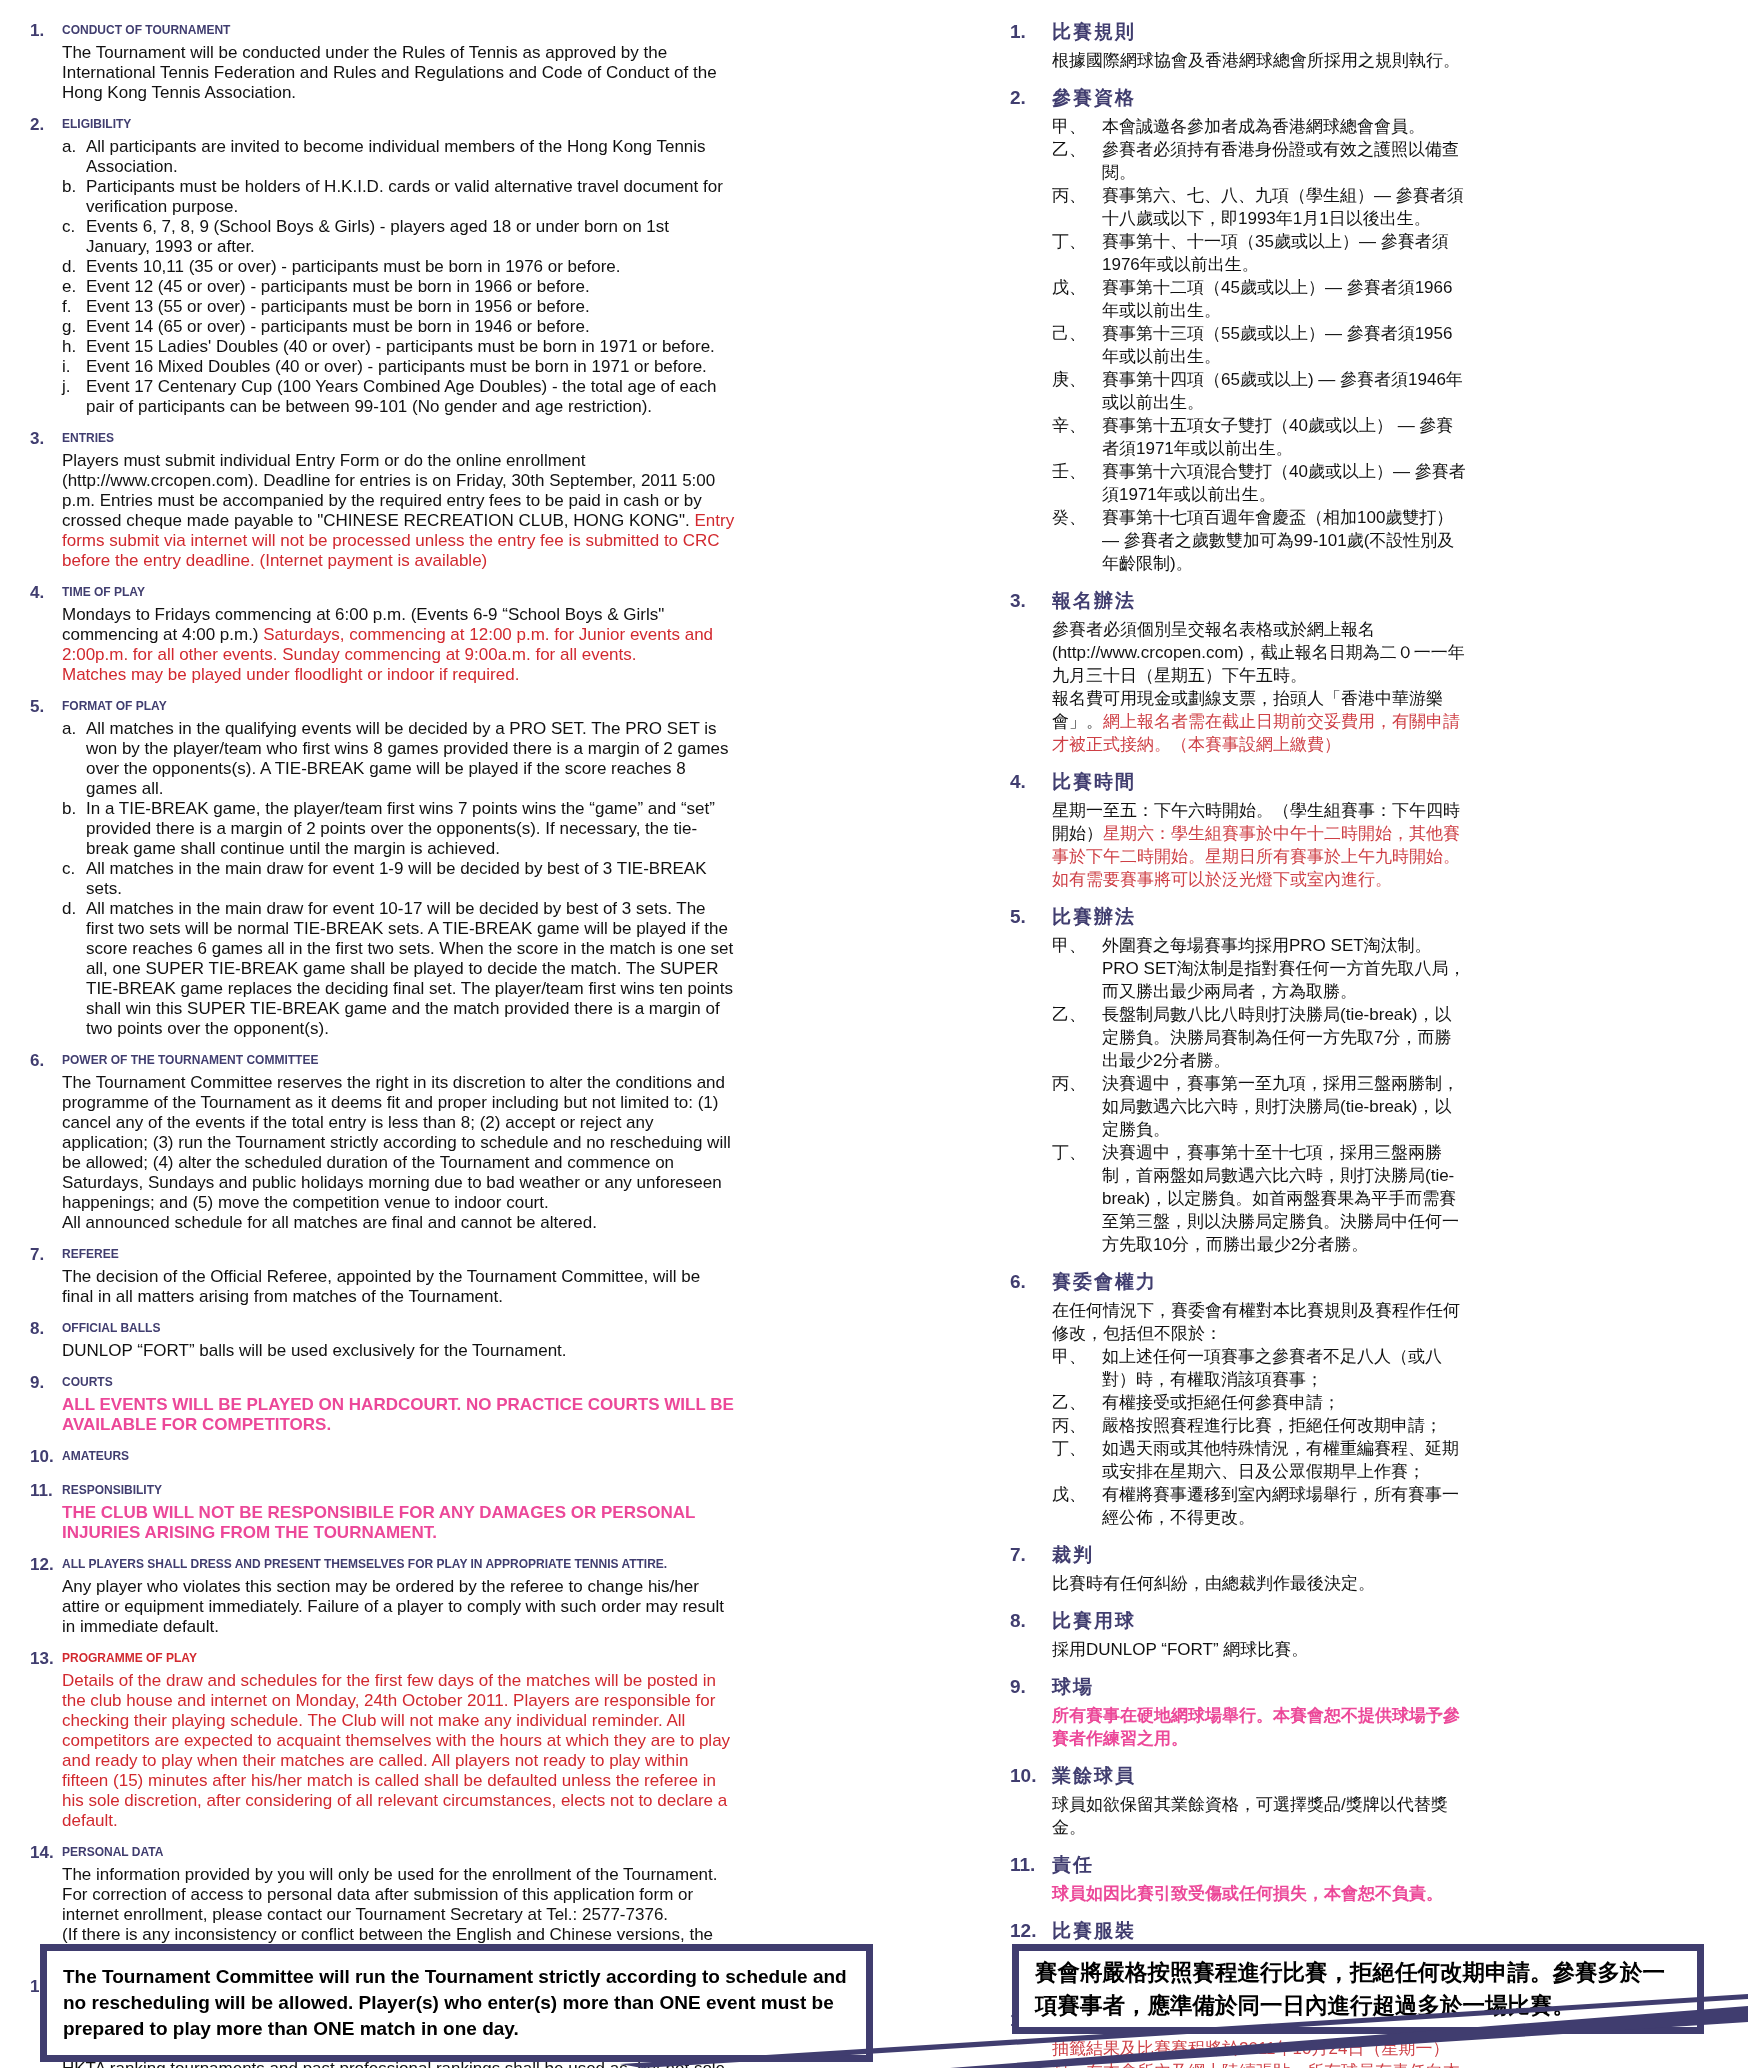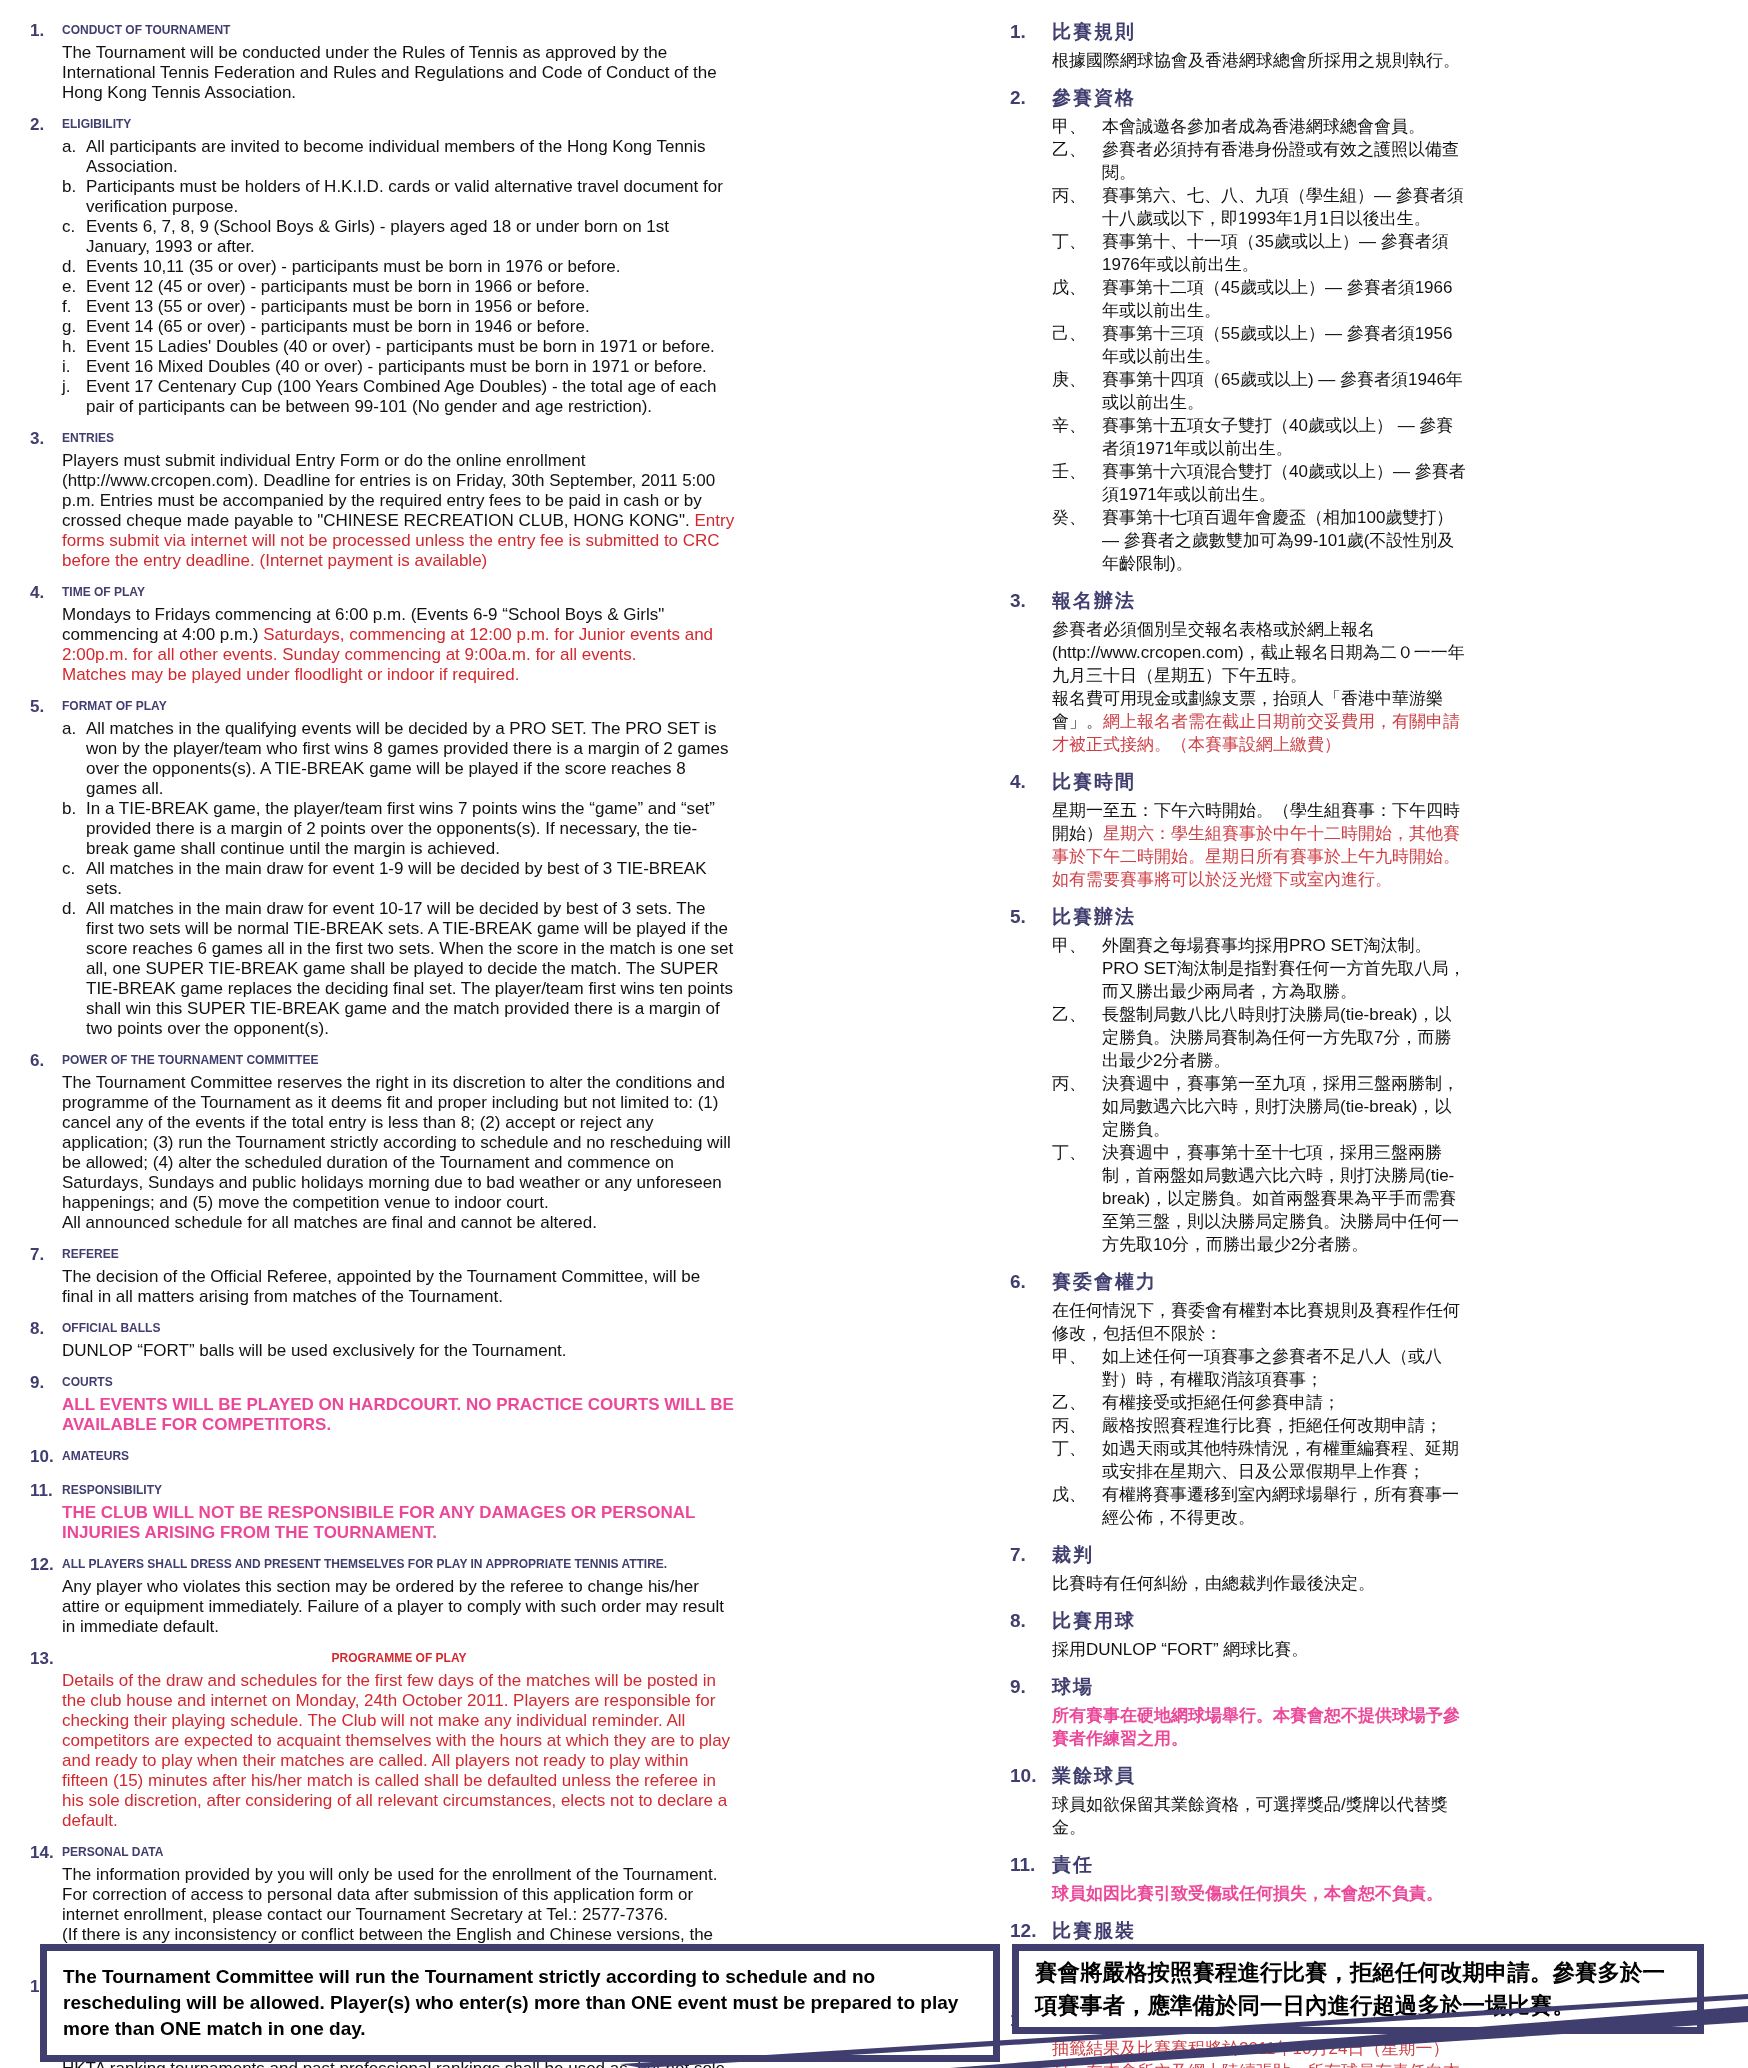--- a/index.html
+++ b/index.html
@@ -20,41 +20,41 @@
   .section{display:flex;align-items:flex-start;}
   #col-en .section{margin-bottom:11px;}
   #col-zh .section{margin-bottom:14px;}
   .sec-num{font-weight:bold;color:var(--navy);}
   #col-en .sec-num{flex:0 0 32px;font-size:17px;line-height:21px;}
   #col-zh .sec-num{flex:0 0 42px;font-size:19px;line-height:24px;}
   .sec-content{flex:1;min-width:0;}
   .sec-title{margin:0;color:var(--navy);font-weight:bold;}
   #col-en .sec-title{font-size:12px;line-height:21px;margin-bottom:2px;}
   #col-zh .sec-title{font-size:19px;line-height:24px;margin-bottom:5px;letter-spacing:2px;}
-  .sec-title.red{color:var(--red-en);text-align:center;}
+  .sec-title.red{color:var(--red-en);}
   #col-zh .sec-title.red{color:var(--red-zh);}
 
   .para{margin:0;}
   #col-en .para{font-size:17px;line-height:20px;}
   #col-zh .para{font-size:17px;line-height:23px;}
   .para.labeled{display:flex;}
   .plabel{flex:none;}
   #col-en .plabel{flex:0 0 24px;}
   #col-zh .plabel{flex:0 0 50px;}
   .ptext{flex:1;min-width:0;}
   .seg.normal{color:var(--ink);}
   .seg.bold{color:#ec4899;font-weight:bold;}
   #col-en .seg.red{color:var(--red-en);}
   #col-zh .seg.red{color:var(--red-zh);}
 
   .notice-box{
     position:absolute;border:7px solid var(--navy);box-sizing:border-box;
     display:flex;align-items:center;background:#fff;
   }
-  #box-en{left:40px;top:1944px;width:960px;height:118px;padding:6px 16px;justify-content:flex-end;}
+  #box-en{left:40px;top:1944px;width:833px;height:118px;padding:6px 16px;justify-content:flex-end;}
   #box-en p{margin:0;font-weight:bold;color:#000;font-size:19px;line-height:26px;}
   #box-zh{left:1012px;top:1944px;width:692px;height:90px;padding:4px 16px;}
   #box-zh p{margin:0;font-weight:bold;color:#000;font-size:22.5px;line-height:33px;}
 
   #swoosh{position:absolute;left:620px;top:1992px;width:1128px;height:76px;}
 </style>
 </head>
 <body>
 
 <div class="page">

